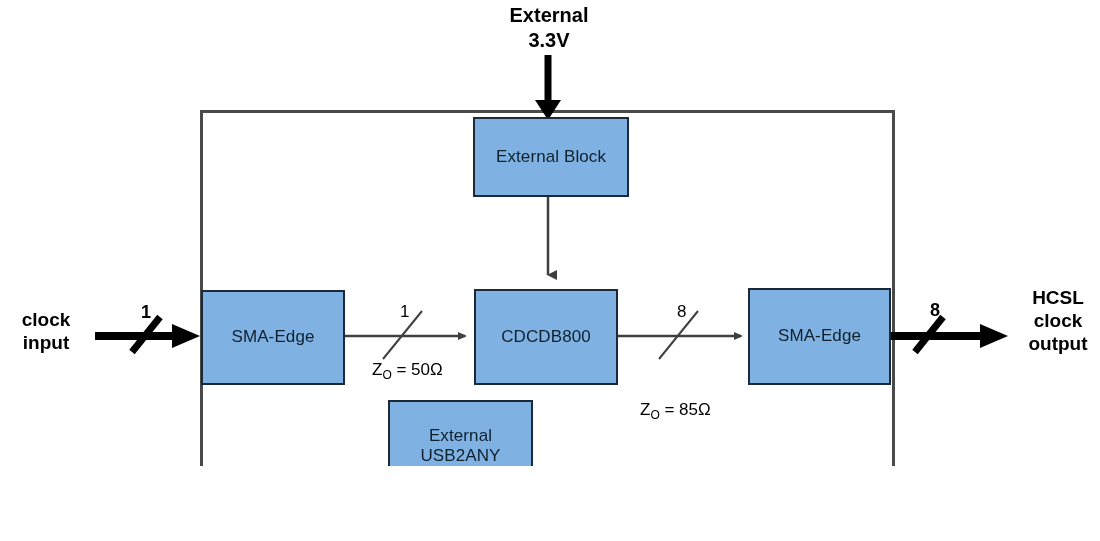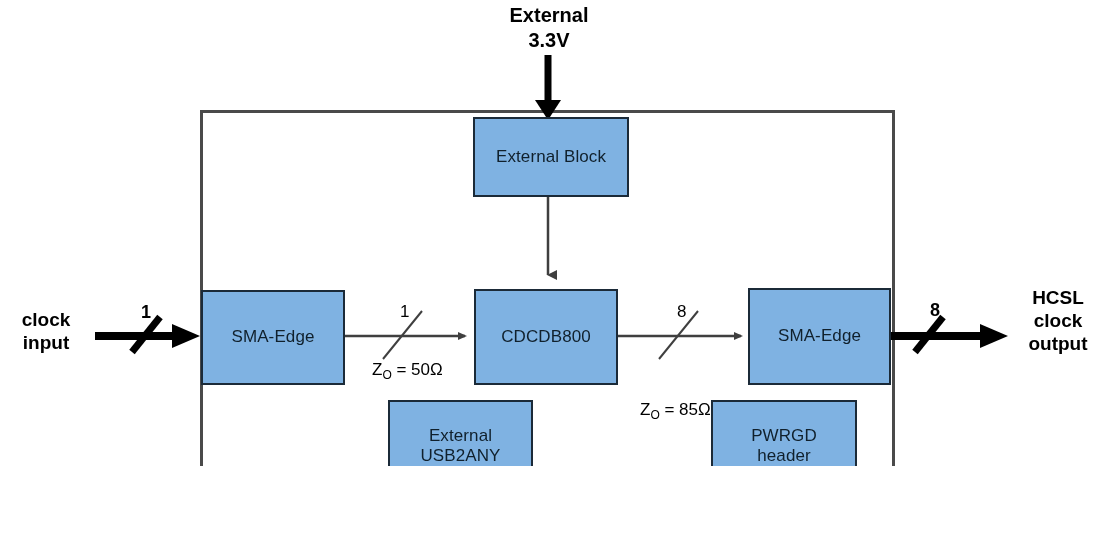--- a/index.html
+++ b/index.html
@@ -145,16 +145,14 @@
   <div class="node-box" style="left:201px; top:290px; width:144px; height:95px;">SMA-Edge</div>
 
   <div class="node-box" style="left:474px; top:289px; width:144px; height:96px;">CDCDB800</div>
 
   <div class="node-box" style="left:748px; top:288px; width:143px; height:97px;">SMA-Edge</div>
 
 
   <div class="node-box" style="left:388px; top:400px; width:145px; height:92px;">External
 USB2ANY</div>
 
-  <div class="node-box" style="left:711px; top:400px; width:146px; height:92px;">PWRGD
-header</div>
 
 </div>
 
 </body></html>

